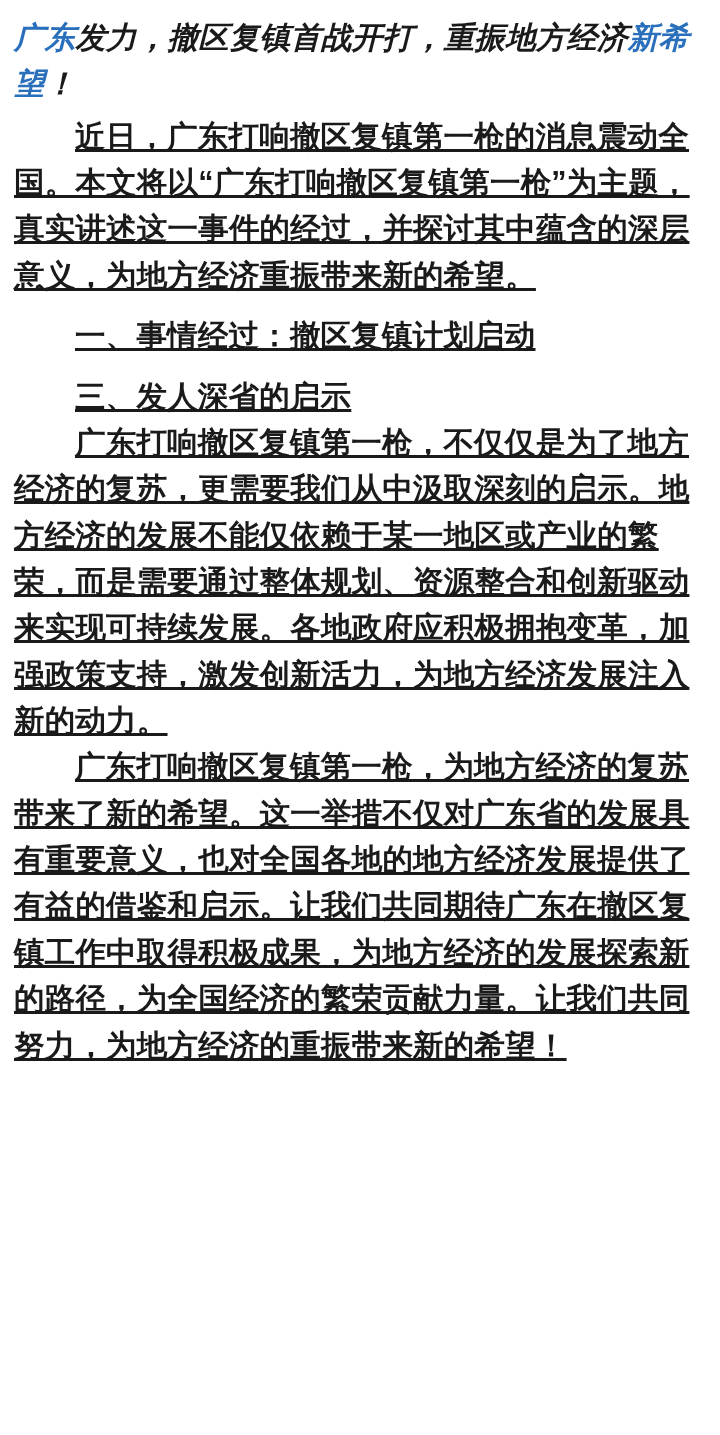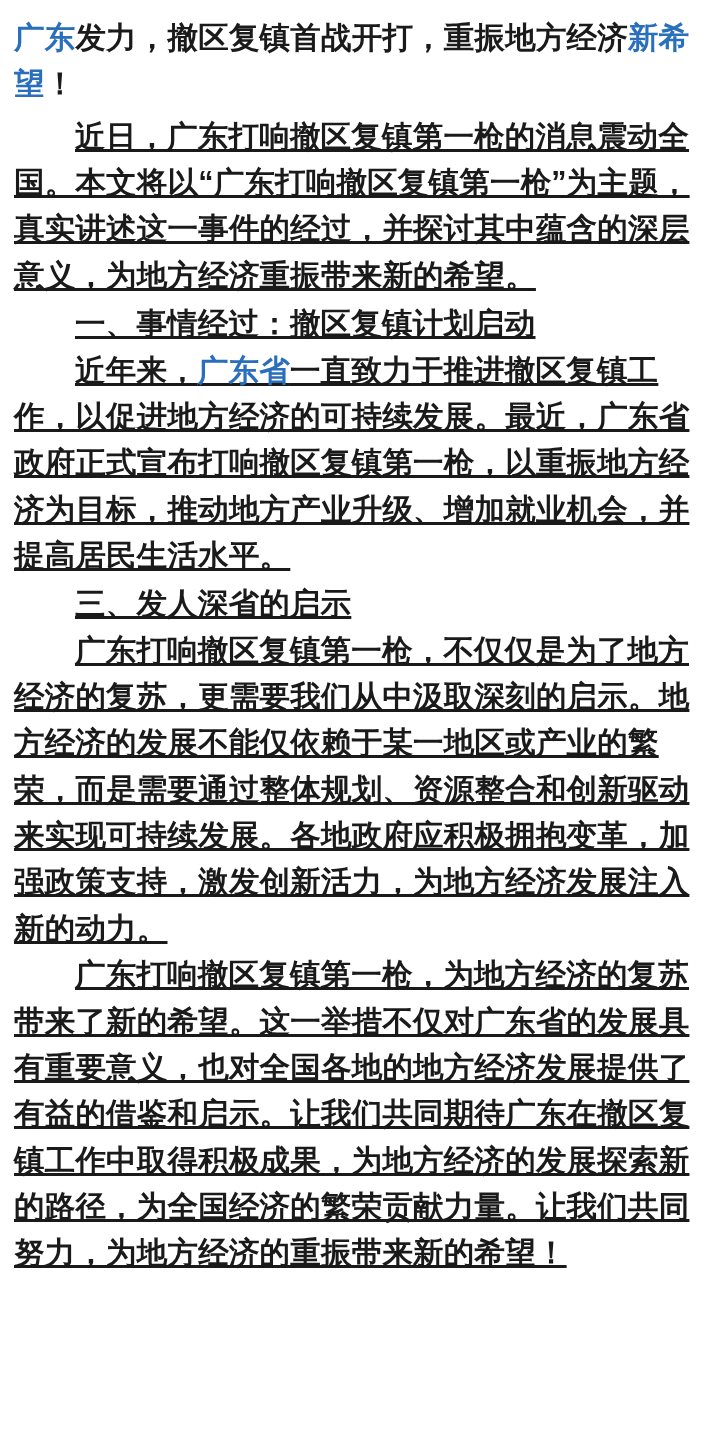--- a/index.html
+++ b/index.html
@@ -18,50 +18,50 @@
     width: 720px;
     padding: 14px 14px 0 14px;
   }
   .title {
     font-size: 30.5px;
     font-weight: bold;
     line-height: 1.52;
     letter-spacing: 0.2px;
     margin: 0 0 6px 0;
     word-break: break-all;
+    font-style: italic;
   }
   .para {
     font-size: 30.5px;
     font-weight: bold;
     line-height: 1.52;
     letter-spacing: 0.2px;
     margin: 0;
     text-indent: 2em;
     word-break: break-all;
     text-decoration: underline;
   }
   .para.section {
-    margin-top: 2px;
+    margin-top: 14px;
   }
   .link {
     color: #2a6fbb;
   }
 </style>
 </head>
 <body>
 
 <div class="article">
 
   <h1 class="title"><span class="link">广东</span><span>发力，撤区复镇首战开打，重振地方经济</span><span class="link">新希望</span><span>！</span></h1>
 
   <p class="para">近日，广东打响撤区复镇第一枪的消息震动全国。本文将以“广东打响撤区复镇第一枪”为主题，真实讲述这一事件的经过，并探讨其中蕴含的深层意义，为地方经济重振带来新的希望。</p>
 
   <p class="para section">一、事情经过：撤区复镇计划启动</p>
 
-  <p class="para"><span>近年来，</span><span class="link">广东省</span><span>一直致力于推进撤区复镇工作，以促进地方经济的可持续发展。最近，广东省政府正式宣布打响撤区复镇第一枪，以重振地方经济为目标，推动地方产业升级、增加就业机会，并提高居民生活水平。</span></p>
 
 
 
   <p class="para section">三、发人深省的启示</p>
 
   <p class="para">广东打响撤区复镇第一枪，不仅仅是为了地方经济的复苏，更需要我们从中汲取深刻的启示。地方经济的发展不能仅依赖于某一地区或产业的繁荣，而是需要通过整体规划、资源整合和创新驱动来实现可持续发展。各地政府应积极拥抱变革，加强政策支持，激发创新活力，为地方经济发展注入新的动力。</p>
 
   <p class="para"><span>广东打响撤区复镇第一枪，为地方经济的复苏带来了新的希望。这一举措不仅对广东省的发展具有重要意义，也对全国各地的地方经济发展提供了有益的借鉴和启示。让我们共同期待广东在撤区复镇工作中取得积极成果，为地方经济的发展探索新的路径，为全国经济的繁荣贡献力量。让我们共同努力，为地方经济的重振带来新的希望！</span></p>
 
 </div>

